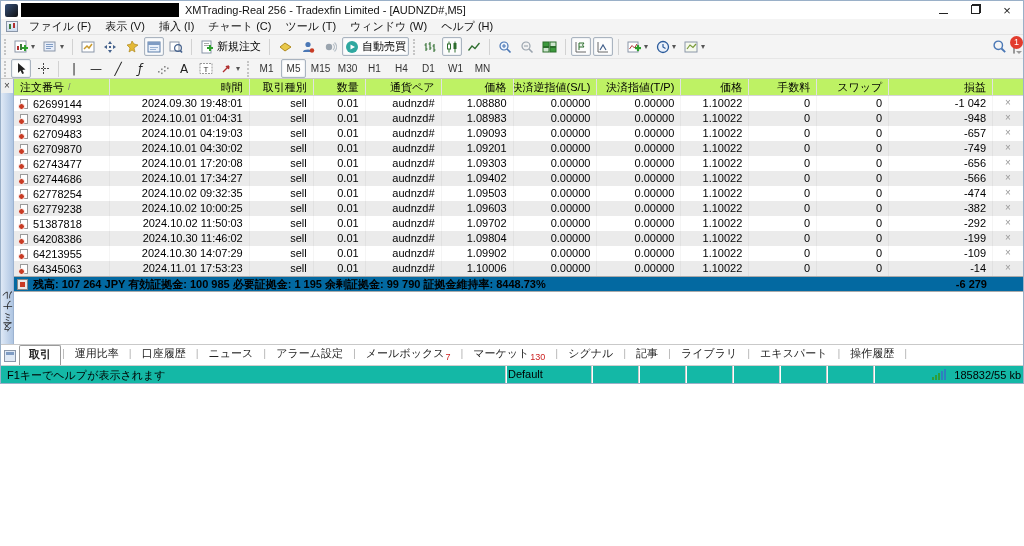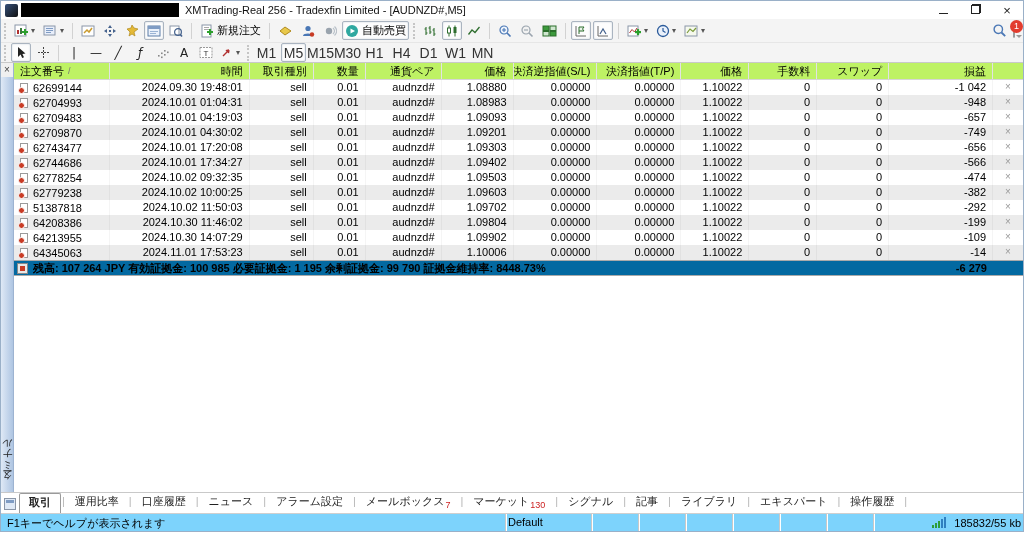--- a/index.html
+++ b/index.html
@@ -1,18 +1,18 @@
 <!DOCTYPE html>
 <html><head>
 <meta charset="utf-8">
 <style>
   * { box-sizing: border-box; margin: 0; padding: 0; }
   html,body { width:1024px; height:546px; overflow:hidden; }
   body { font-family:"Liberation Sans","DejaVu Sans",sans-serif; font-size:11px; color:#000; background:#fff; }
-  .window { width:1024px; height:532px; display:flex; flex-direction:column; border:1px solid #9ab0c8; }
+  .window { width:1024px; height:384px; display:flex; flex-direction:column; border:1px solid #9ab0c8; }
 
   
   .titlebar { height:18px; background:#fff; display:flex; align-items:center; flex:0 0 auto; }
   .app-icon { width:13px; height:13px; margin:0 3px 0 4px; background:linear-gradient(135deg,#35507a,#111); border-radius:2px; }
   .redaction { width:158px; height:14px; background:#000; margin-right:6px; }
   .title-text { font-size:11px; color:#111; white-space:nowrap; }
   .win-controls { margin-left:auto; display:flex; height:100%; }
   .win-btn { width:32px; height:100%; display:flex; align-items:center; justify-content:center; color:#222; }
   .min-glyph { width:9px; border-bottom:1px solid #222; height:1px; margin-top:6px; }
   .restore-glyph { position:relative; width:8px; height:8px; }
@@ -30,21 +30,21 @@
   .toolbar { background:#f4f4f4; display:flex; align-items:center; flex:0 0 auto; }
   .toolbar1 { height:24px; border-bottom:1px solid #e6e6e6; }
   .toolbar2 { height:20px; border-bottom:1px solid #c9c9c9; }
   .tsep { width:1px; height:16px; background:#d2d2d2; margin:0 4px; flex:0 0 auto; }
   .grip { width:4px; height:16px; margin:0 2px 0 3px; border-left:2px dotted #c5c5c5; flex:0 0 auto; }
   .tbtn { height:19px; min-width:20px; display:inline-flex; align-items:center; justify-content:center; padding:0 2px; margin:0 1px; border:1px solid transparent; border-radius:2px; cursor:default; flex:0 0 auto; }
   .tbtn.pressed { border-color:#aab4c0; background:#fdfdfd; box-shadow:inset 0 0 2px #ccd4dd; }
   .tbtn .lbl { margin-left:3px; font-size:11px; }
   .dd { font-size:8px; color:#555; margin-left:2px; }
   .tbtn svg { display:block; }
-  .tf { width:25px; font-size:14px; color:#333; justify-content:center; }
+  .tf { width:25px; font-size:10px; color:#333; justify-content:center; }
   .tool-glyph { font-size:12px; color:#222; font-family:"DejaVu Sans",sans-serif; }
   .spacer { flex:1; }
   .notif-wrap { position:relative; margin:0 8px 0 2px; }
   .bubble { width:13px; height:11px; border:1px solid #9a9a9a; border-radius:3px; background:#eee; position:relative; }
   .bubble::after { content:''; position:absolute; left:2px; bottom:-4px; border:3px solid transparent; border-top-color:#9a9a9a; }
   .badge-red { position:absolute; top:-5px; right:-8px; min-width:13px; height:13px; border-radius:7px; background:#e23c2e; color:#fff; font-size:9px; line-height:13px; text-align:center; padding:0 2px; }
 
   
   .client { flex:1 1 auto; display:flex; min-height:0; background:#fff; }
   .side-strip { width:13px; flex:0 0 auto; display:flex; flex-direction:column; background:linear-gradient(90deg,#dfe9f6,#aec5e2); border-right:1px solid #9db3d1; }
@@ -78,21 +78,21 @@
   
   .tabbar { height:21px; background:#fff; border-top:1px solid #c9c9c9; display:flex; align-items:flex-end; flex:0 0 auto; padding-left:2px; }
   .panel-icon { width:12px; height:12px; margin:0 3px 3px 1px; border:1px solid #8a96a8; background:#dfe9f6; position:relative; }
   .panel-icon::after { content:''; position:absolute; left:1px; top:1px; right:1px; height:3px; background:#7f9cc4; }
   .btab { padding:1px 9px 3px; color:#222; white-space:nowrap; cursor:default; }
   .btab.active { font-weight:bold; border:1px solid #9a9a9a; border-bottom:none; background:#fff; border-radius:2px 2px 0 0; }
   .tabsep { color:#b5b5b5; padding:0 1px 3px; }
   .badge { color:#cc2222; font-size:9px; vertical-align:sub; margin-left:1px; }
 
   
-  .statusbar { height:18px; background:#7dd3fc; border-top:1px solid #cfcfcf; display:flex; align-items:stretch; flex:0 0 auto; }
+  .statusbar { height:18px; background:#14b8a6; border-top:1px solid #cfcfcf; display:flex; align-items:stretch; flex:0 0 auto; }
   .smsg { flex:1; padding:2px 6px; white-space:nowrap; overflow:hidden; }
   .scell { border-left:1px solid #c8c8c8; box-shadow:inset 1px 0 0 #fff; padding:2px 2px; white-space:nowrap; }
   .scell.empty { width:47px; padding:0; }
   .scell.profile { width:86px; }
   .scell.kb { width:150px; display:flex; align-items:center; gap:8px; justify-content:flex-end; }
   .bars { display:inline-flex; align-items:flex-end; gap:1px; height:11px; }
   .bars i { width:2px; background:#2e9e3a; display:block; }
   .bars i:nth-child(4),.bars i:nth-child(5){ background:#2f7fbf; }
 </style>
 </head>
@@ -110,20 +110,32 @@
         </div>
       <div class="win-btn">
           <span class="restore-glyph"></span>
         </div>
       <div class="win-btn">
           <span class="close-glyph">×</span>
         </div>
     </div>
   </div>
 
+  <div class="menubar">
+    <span class="chart-win-icon"></span>
+    <span style="display:flex;">
+        <span class="menu-item">ファイル (F)</span>
+        <span class="menu-item">表示 (V)</span>
+        <span class="menu-item">挿入 (I)</span>
+        <span class="menu-item">チャート (C)</span>
+        <span class="menu-item">ツール (T)</span>
+        <span class="menu-item">ウィンドウ (W)</span>
+        <span class="menu-item">ヘルプ (H)</span>
+      </span>
+  </div>
 
   <div class="toolbar toolbar1">
     <span class="grip"></span>
     <span class="tbtn">
       <svg width="15" height="14" viewBox="0 0 15 14">
           <rect x="1" y="1" width="11" height="11" fill="#fff" stroke="#8a96a8"></rect>
           <rect x="3" y="6" width="2" height="4" fill="#b03030"></rect>
           <rect x="6" y="4" width="2" height="6" fill="#3c7a3c"></rect>
           <rect x="8" y="7" width="6" height="2" fill="#2da02d"></rect>
           <rect x="10" y="5" width="2" height="6" fill="#2da02d"></rect>

